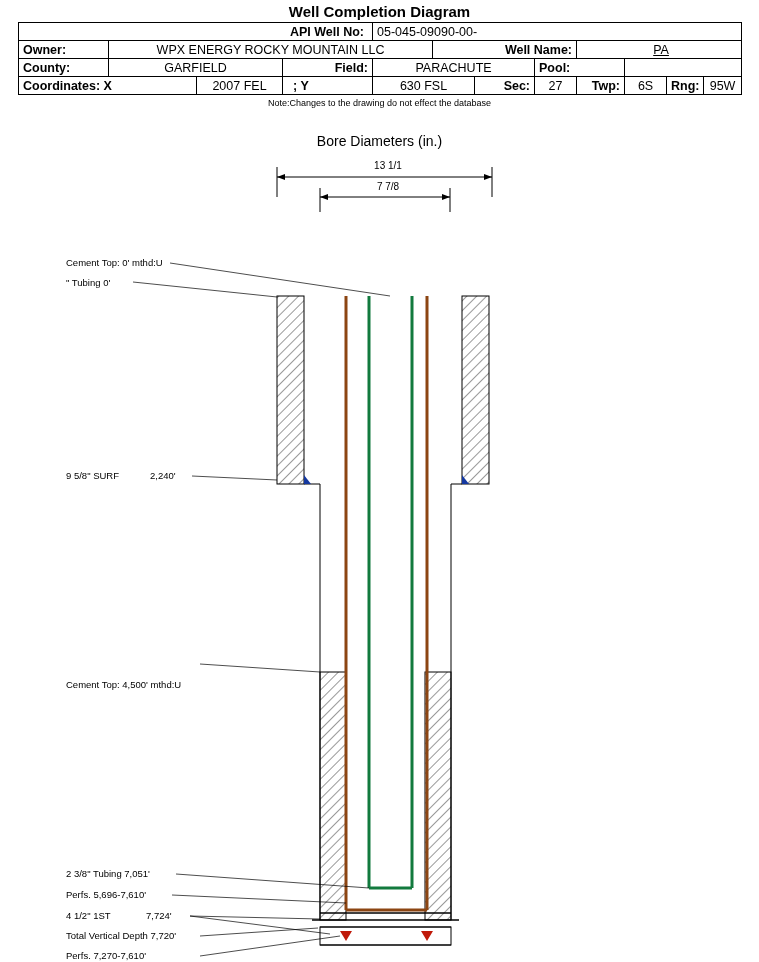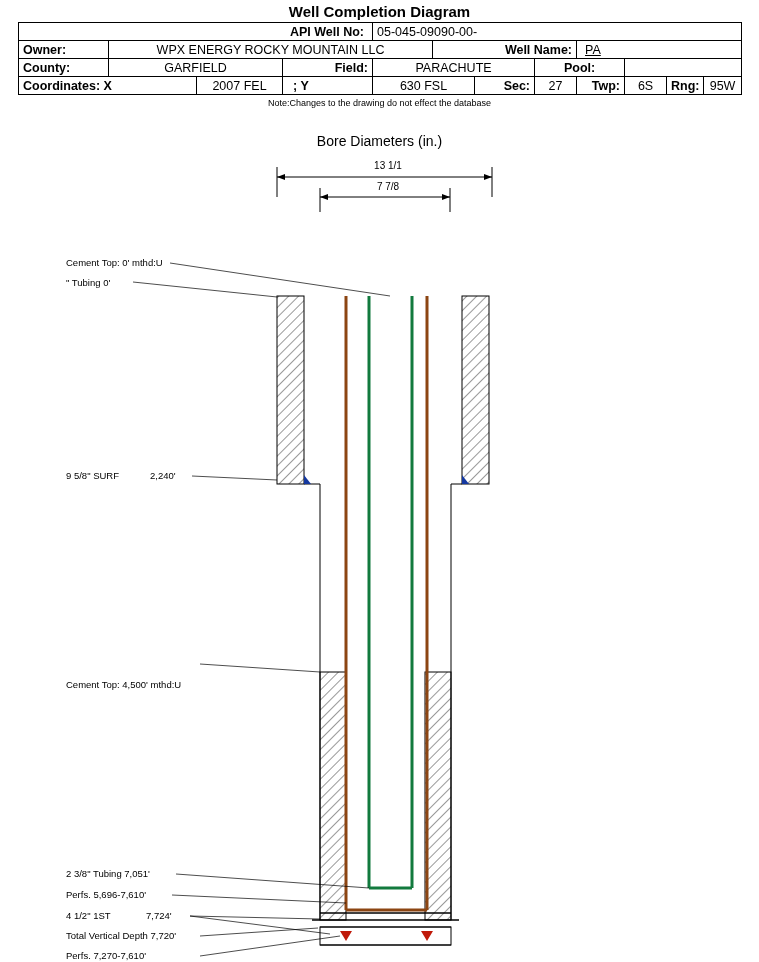--- a/index.html
+++ b/index.html
@@ -122,28 +122,28 @@
     </colgroup>
     <tbody>
         <tr>
       <td class="ctr lbl" colspan="4" style="text-align:right;padding-right:8px;">API Well No:</td>
       <td class="val" colspan="8" style="padding-left:4px;">05-045-09090-00-</td>
     </tr>
     <tr>
       <td class="lbl">Owner:</td>
       <td class="ctr" colspan="4">WPX ENERGY ROCKY MOUNTAIN LLC</td>
       <td class="lbl" colspan="3" style="text-align:right;">Well Name:</td>
-      <td class="ctr" colspan="4" style="text-align:left;padding-left:8px;text-decoration:underline;">PA</td>
+      <td class="ctr" colspan="4" style="text-align:center;padding-left:8px;text-decoration:underline;">PA</td>
     </tr>
     <tr>
       <td class="lbl">County:</td>
       <td class="ctr" colspan="2">GARFIELD</td>
       <td class="lbl" style="text-align:right;">Field:</td>
       <td class="ctr" colspan="3">PARACHUTE</td>
-      <td class="lbl" colspan="2" style="text-align:center;margin-left:31px;">Pool:</td>
+      <td class="lbl" colspan="2" style="text-align:left;margin-left:31px;">Pool:</td>
       <td class="ctr" colspan="3"></td>
     </tr>
     <tr>
       <td class="lbl" colspan="2">Coordinates: X</td>
       <td class="ctr">2007 FEL</td>
       <td class="lbl" style="text-align:left;padding-left:10px;">; Y</td>
       <td class="ctr" colspan="2">630 FSL</td>
       <td class="lbl" style="text-align:right;">Sec:</td>
       <td class="ctr">27</td>
       <td class="lbl" style="text-align:right;">Twp:</td>

